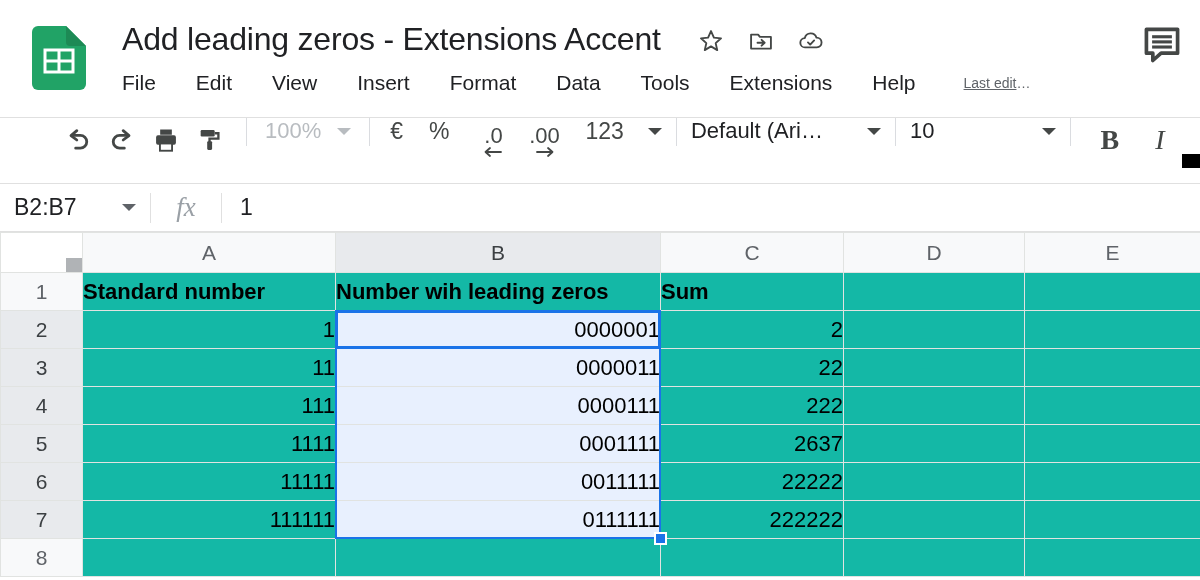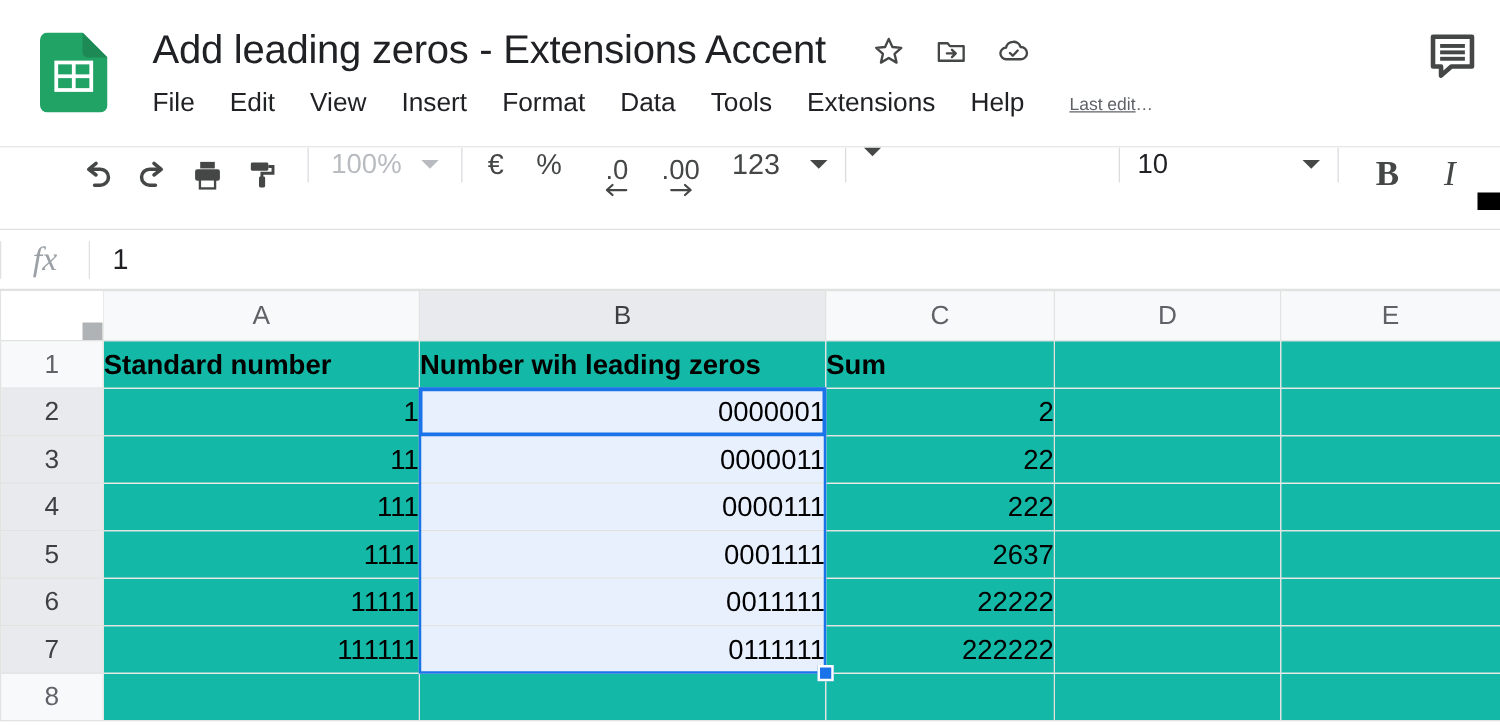--- a/index.html
+++ b/index.html
@@ -62,21 +62,21 @@
     height: 28px;
     display: block;
     cursor: pointer;
   }
   .menu-row {
     position: absolute;
     left: 122px;
     top: 68px;
     display: flex;
     align-items: center;
-    gap: 0;
+    gap: 12px;
   }
   .menu-item {
     font-size: 21px;
     color: #202124;
     padding: 0 14px;
     line-height: 30px;
     white-space: nowrap;
     cursor: pointer;
   }
   .menu-item:first-child { padding-left: 0; }
@@ -474,39 +474,44 @@
     <div class="tb-gap"></div>
 
     <div class="tb-select" style="gap:24px;">
       <span class="tb-numfmt lbl">123</span>
       <span class="caret"></span>
     </div>
 
     <div class="tb-sep"></div>
 
     <div class="tb-select fontsel">
+      <span class="lbl">Default (Ari…</span>
       <span class="caret"></span>
     </div>
 
     <div class="tb-sep"></div>
 
     <div class="tb-select sizesel">
       <span class="lbl">10</span>
       <span class="caret"></span>
     </div>
 
     <div class="tb-sep"></div>
 
     <div class="tb-style bold-b">B</div>
     <div class="tb-style ital-i">I</div>
     <div class="tb-style strike-s">S</div>
     <div class="textcolor-cut"></div>
   </div>
 
   <div class="formulabar">
+    <div class="namebox">
+      <span class="val">B2:B7</span>
+      <span class="caret namebox-caret"></span>
+    </div>
     <div class="fb-sep"></div>
     <div class="fx">fx</div>
     <div class="fb-sep"></div>
     <div class="formula-input">1</div>
   </div>
 
   <div class="gridwrap">
     <table class="grid">
       <colgroup>
         <col style="width:82px">

